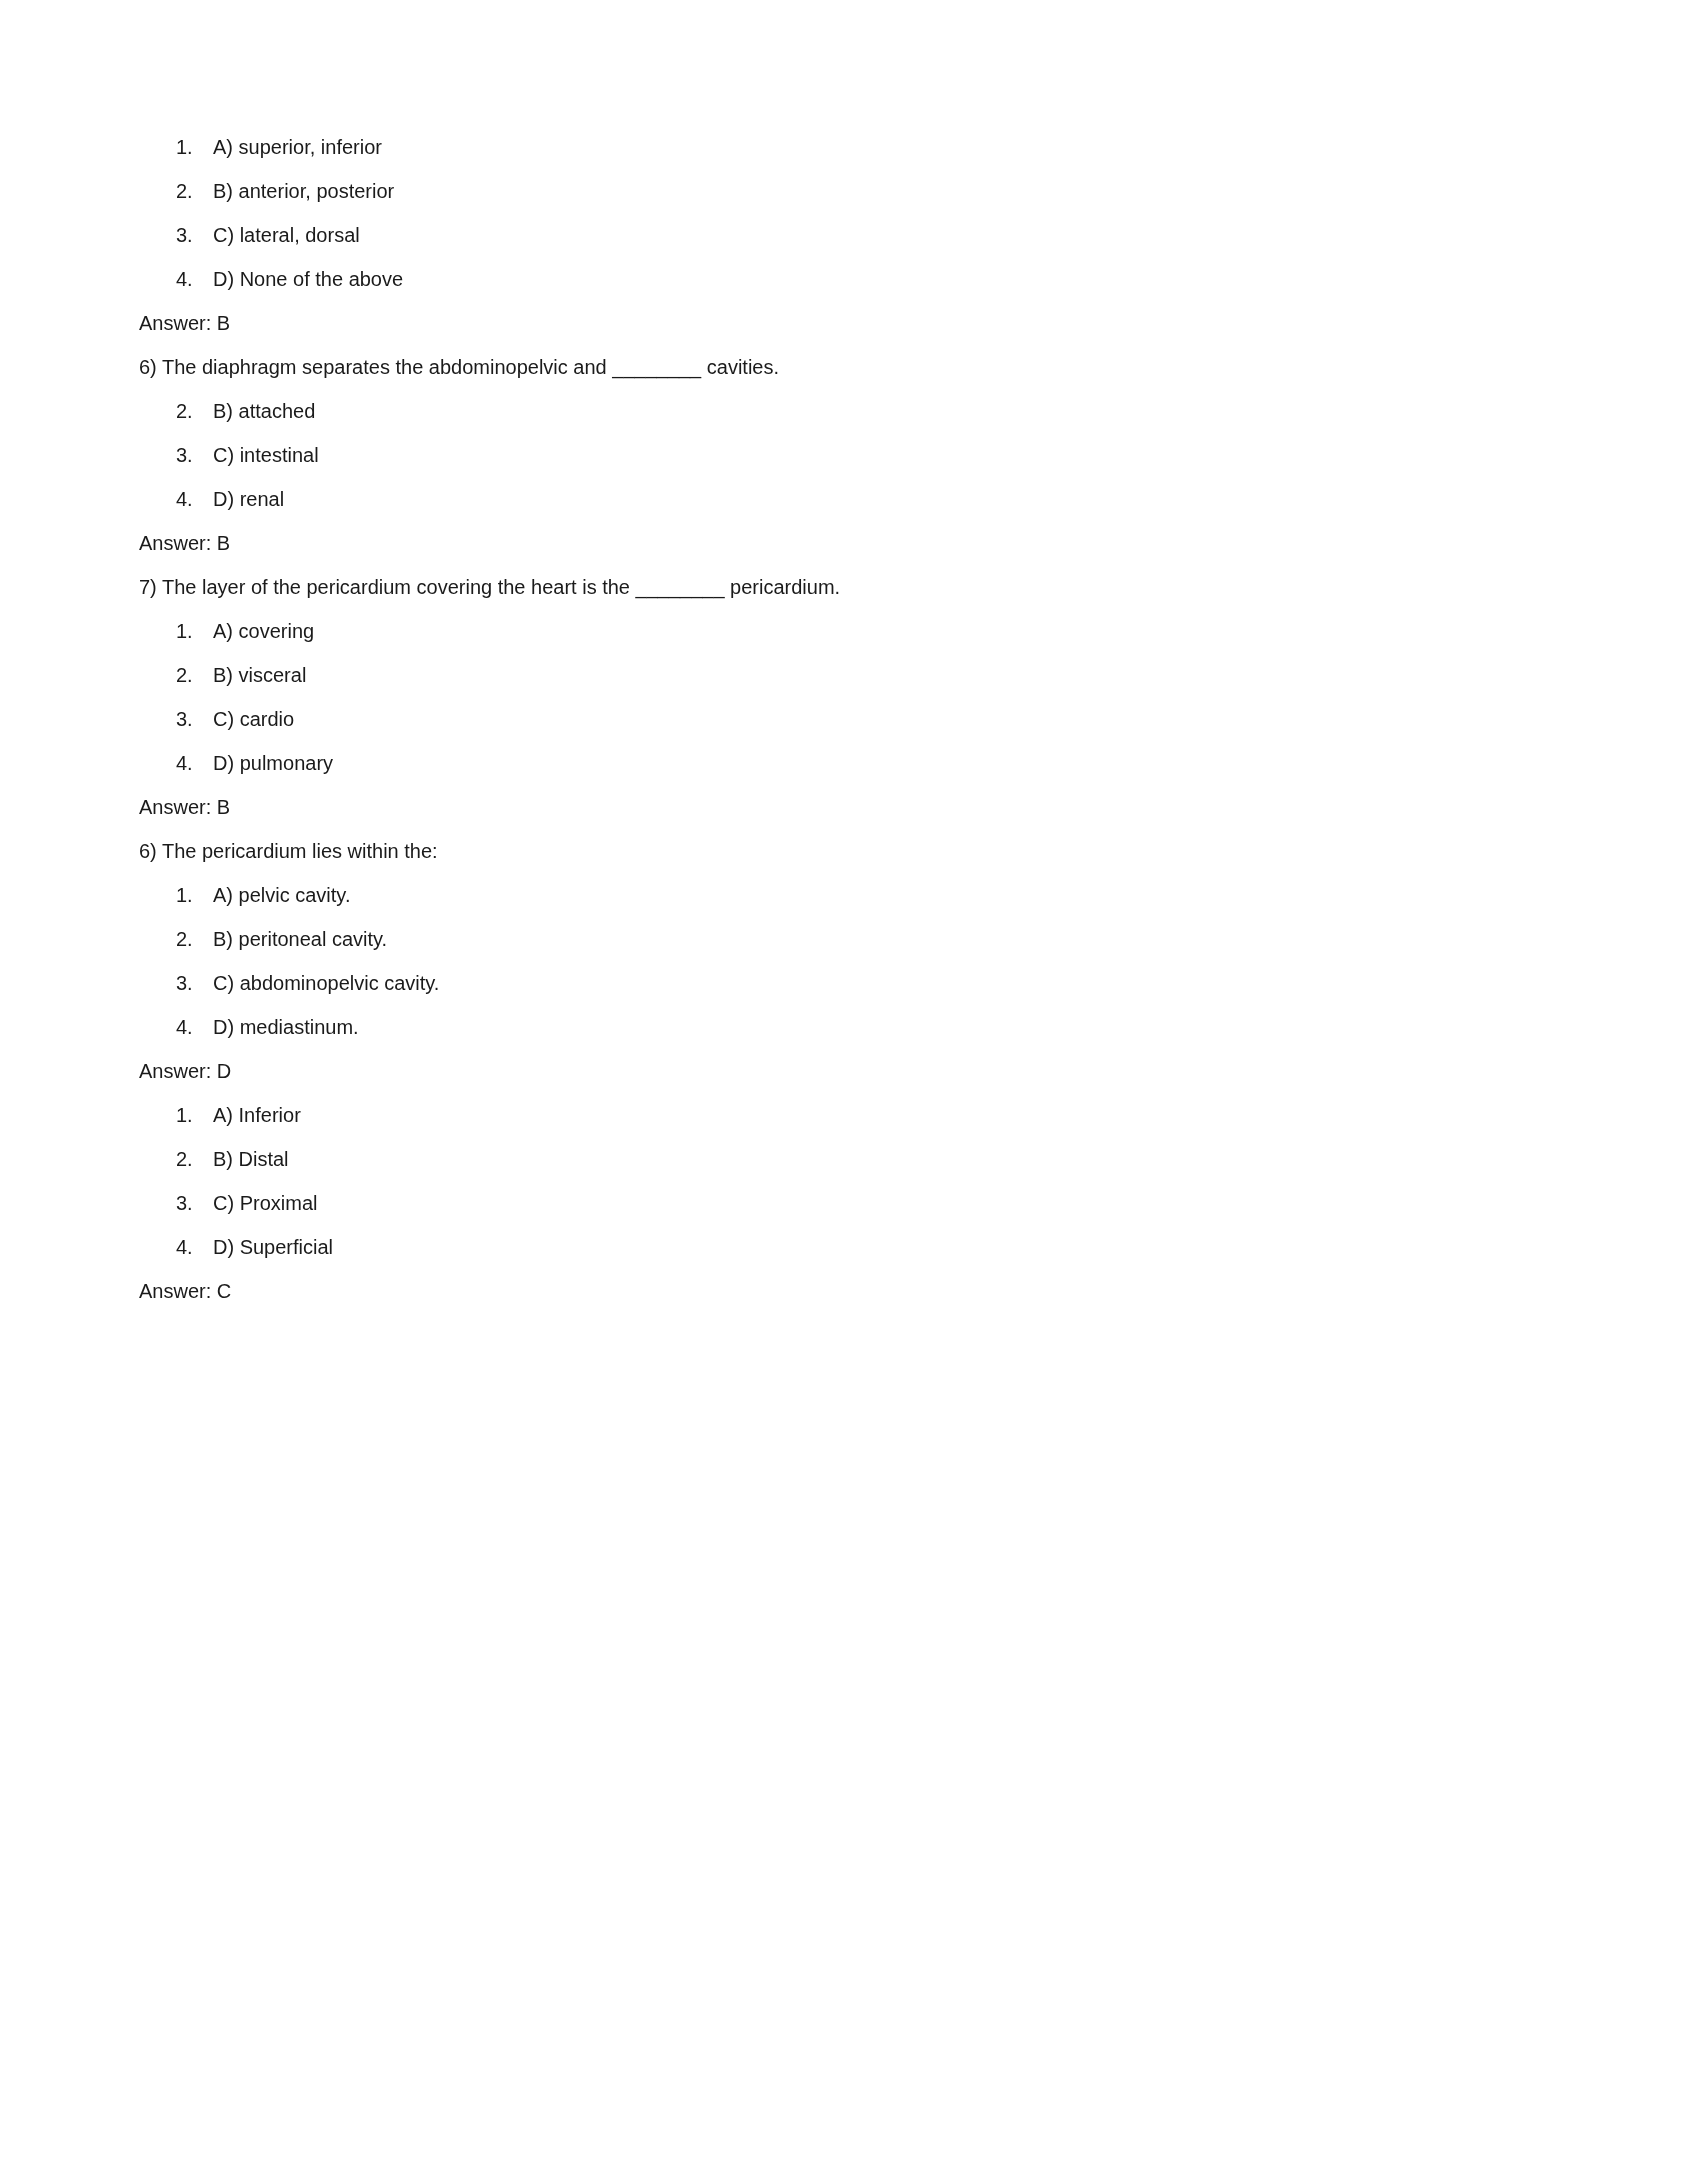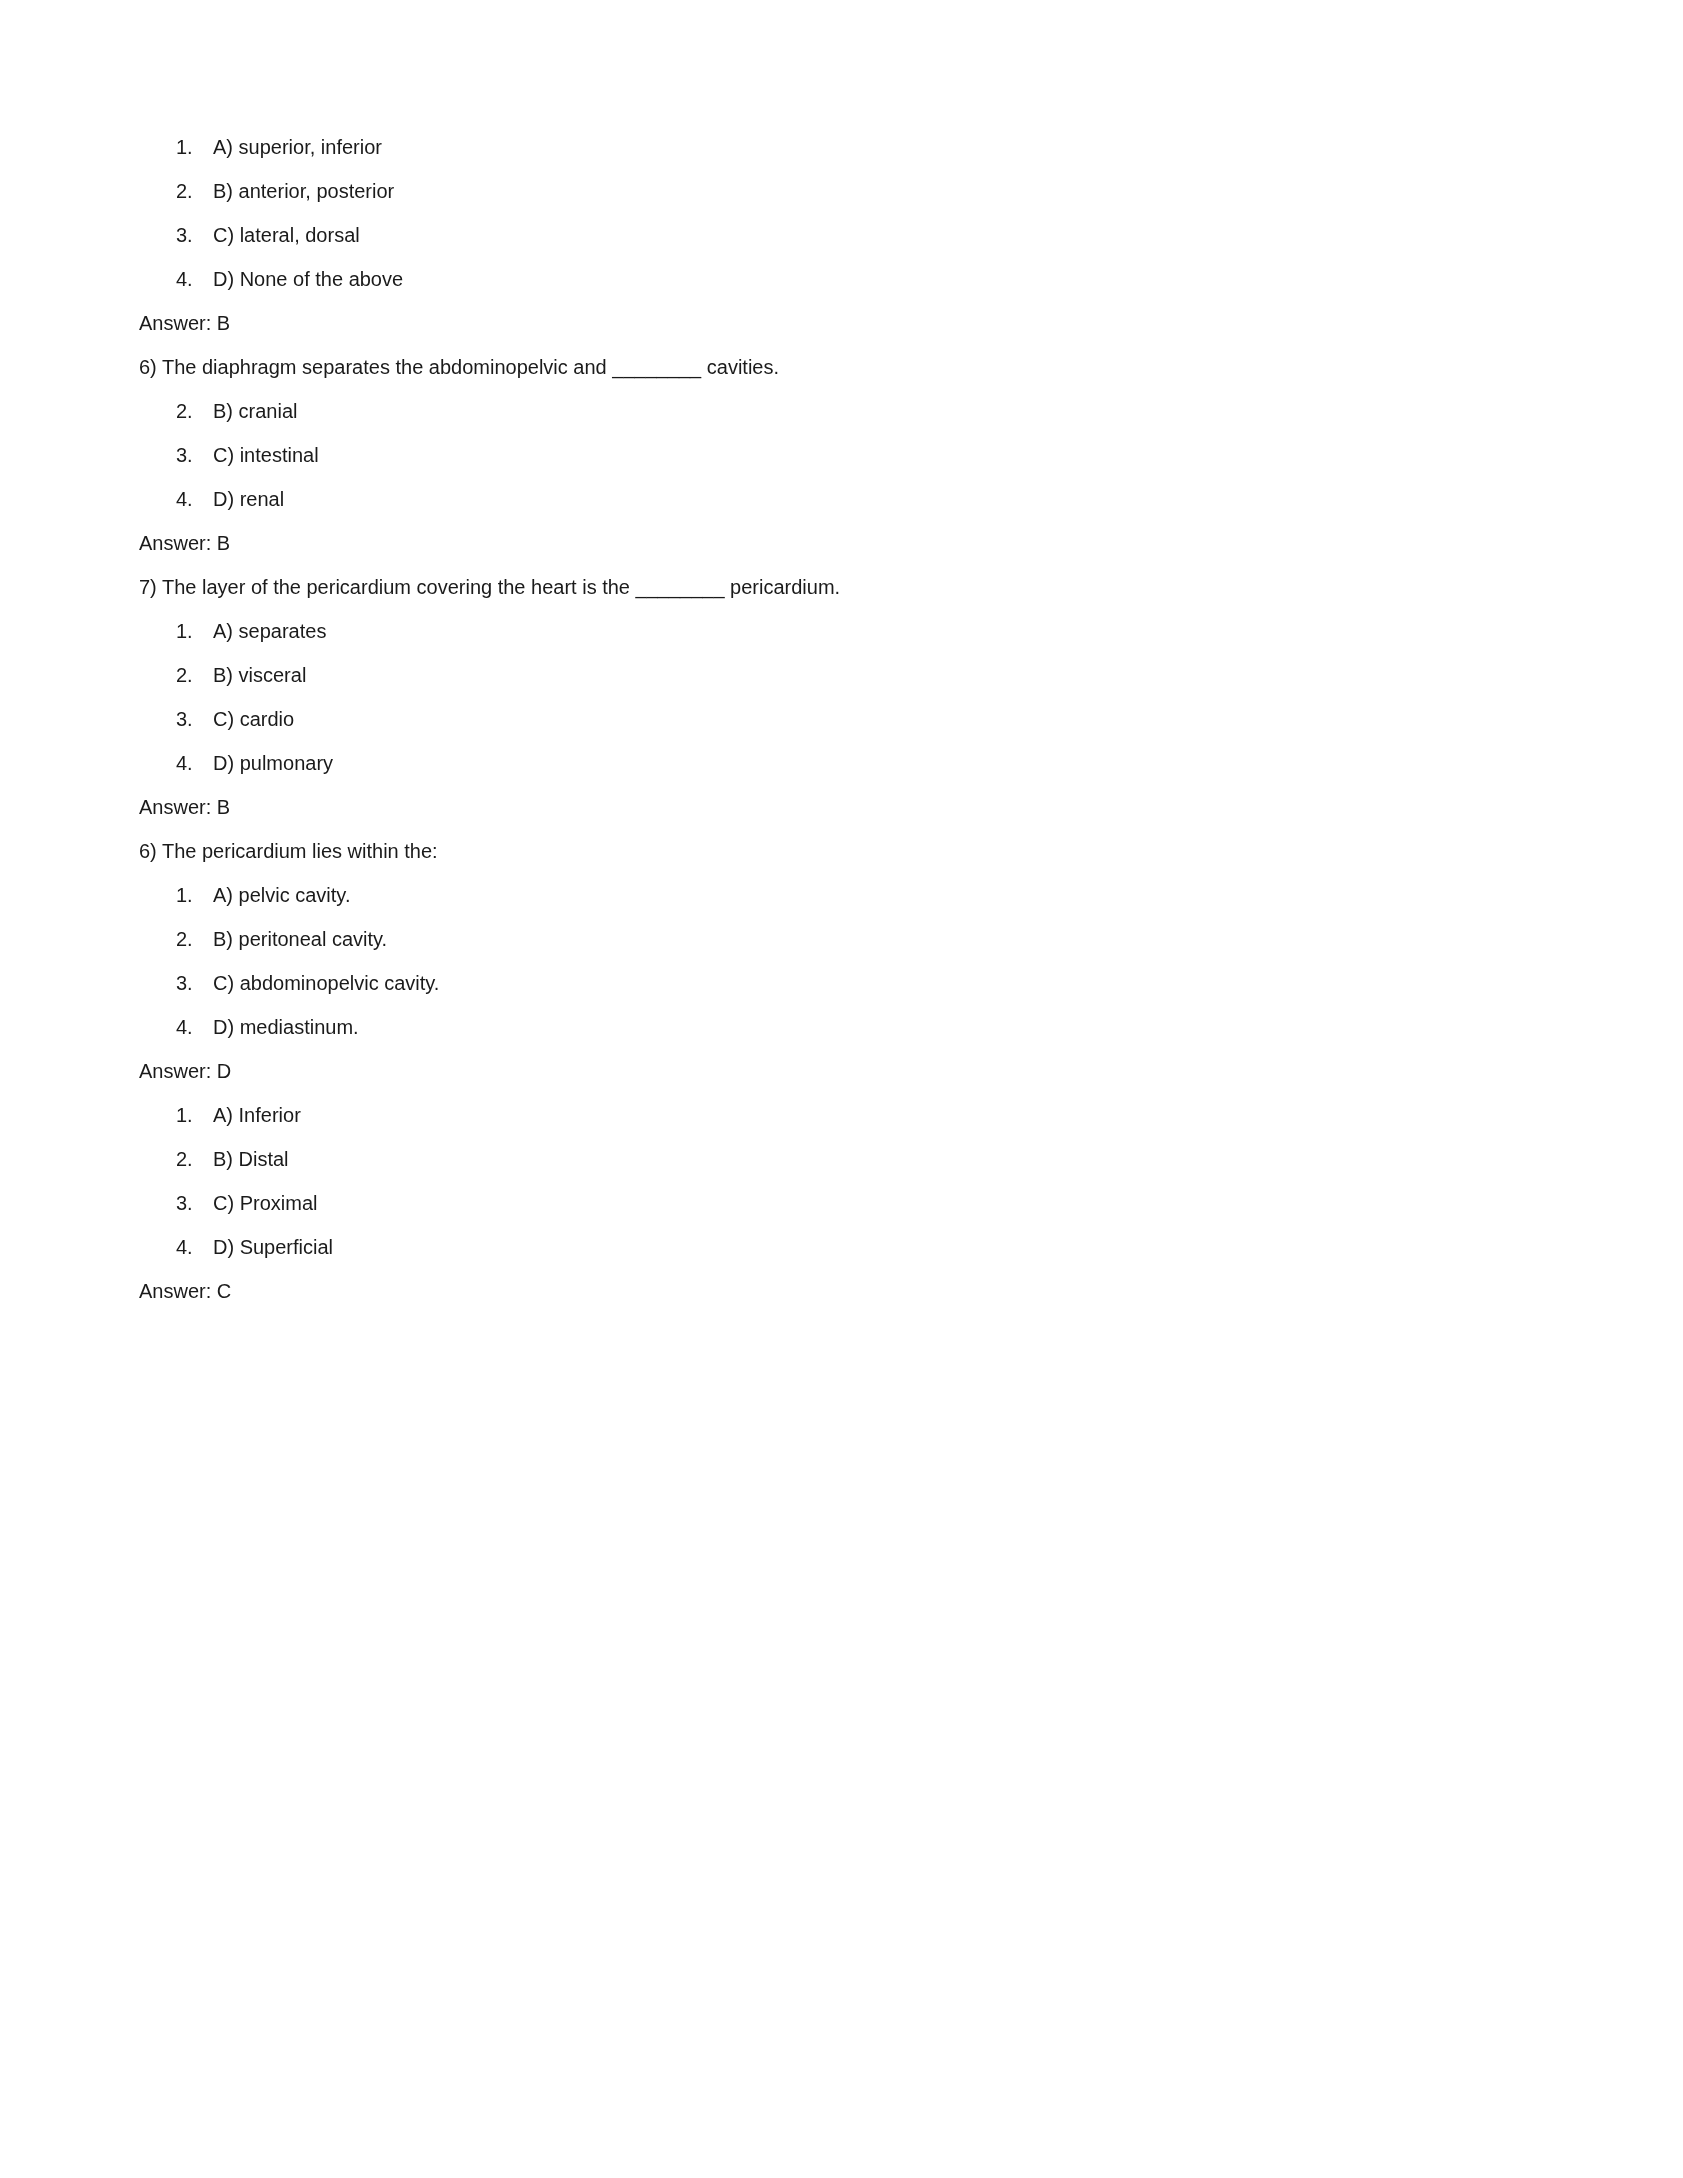--- a/index.html
+++ b/index.html
@@ -39,26 +39,26 @@
 </head>
 <body>
 
 <main id="doc" class="doc">
     <div class="line opt"><span class="num">1.</span><span>A) superior, inferior</span></div>
     <div class="line opt"><span class="num">2.</span><span>B) anterior, posterior</span></div>
     <div class="line opt"><span class="num">3.</span><span>C) lateral, dorsal</span></div>
     <div class="line opt"><span class="num">4.</span><span>D) None of the above</span></div>
     <div class="line ans">Answer: B</div>
     <div class="line q">6) The diaphragm separates the abdominopelvic and ________ cavities.</div>
-    <div class="line opt"><span class="num">2.</span><span>B) cranial</span></div>
+    <div class="line opt"><span class="num">2.</span><span>B) attached</span></div>
     <div class="line opt"><span class="num">3.</span><span>C) intestinal</span></div>
     <div class="line opt"><span class="num">4.</span><span>D) renal</span></div>
     <div class="line ans">Answer: B</div>
     <div class="line q">7) The layer of the pericardium covering the heart is the ________ pericardium.</div>
-    <div class="line opt"><span class="num">1.</span><span>A) separates</span></div>
+    <div class="line opt"><span class="num">1.</span><span>A) covering</span></div>
     <div class="line opt"><span class="num">2.</span><span>B) visceral</span></div>
     <div class="line opt"><span class="num">3.</span><span>C) cardio</span></div>
     <div class="line opt"><span class="num">4.</span><span>D) pulmonary</span></div>
     <div class="line ans">Answer: B</div>
     <div class="line q">6) The pericardium lies within the:</div>
     <div class="line opt"><span class="num">1.</span><span>A) pelvic cavity.</span></div>
     <div class="line opt"><span class="num">2.</span><span>B) peritoneal cavity.</span></div>
     <div class="line opt"><span class="num">3.</span><span>C) abdominopelvic cavity.</span></div>
     <div class="line opt"><span class="num">4.</span><span>D) mediastinum.</span></div>
     <div class="line ans">Answer: D</div>

